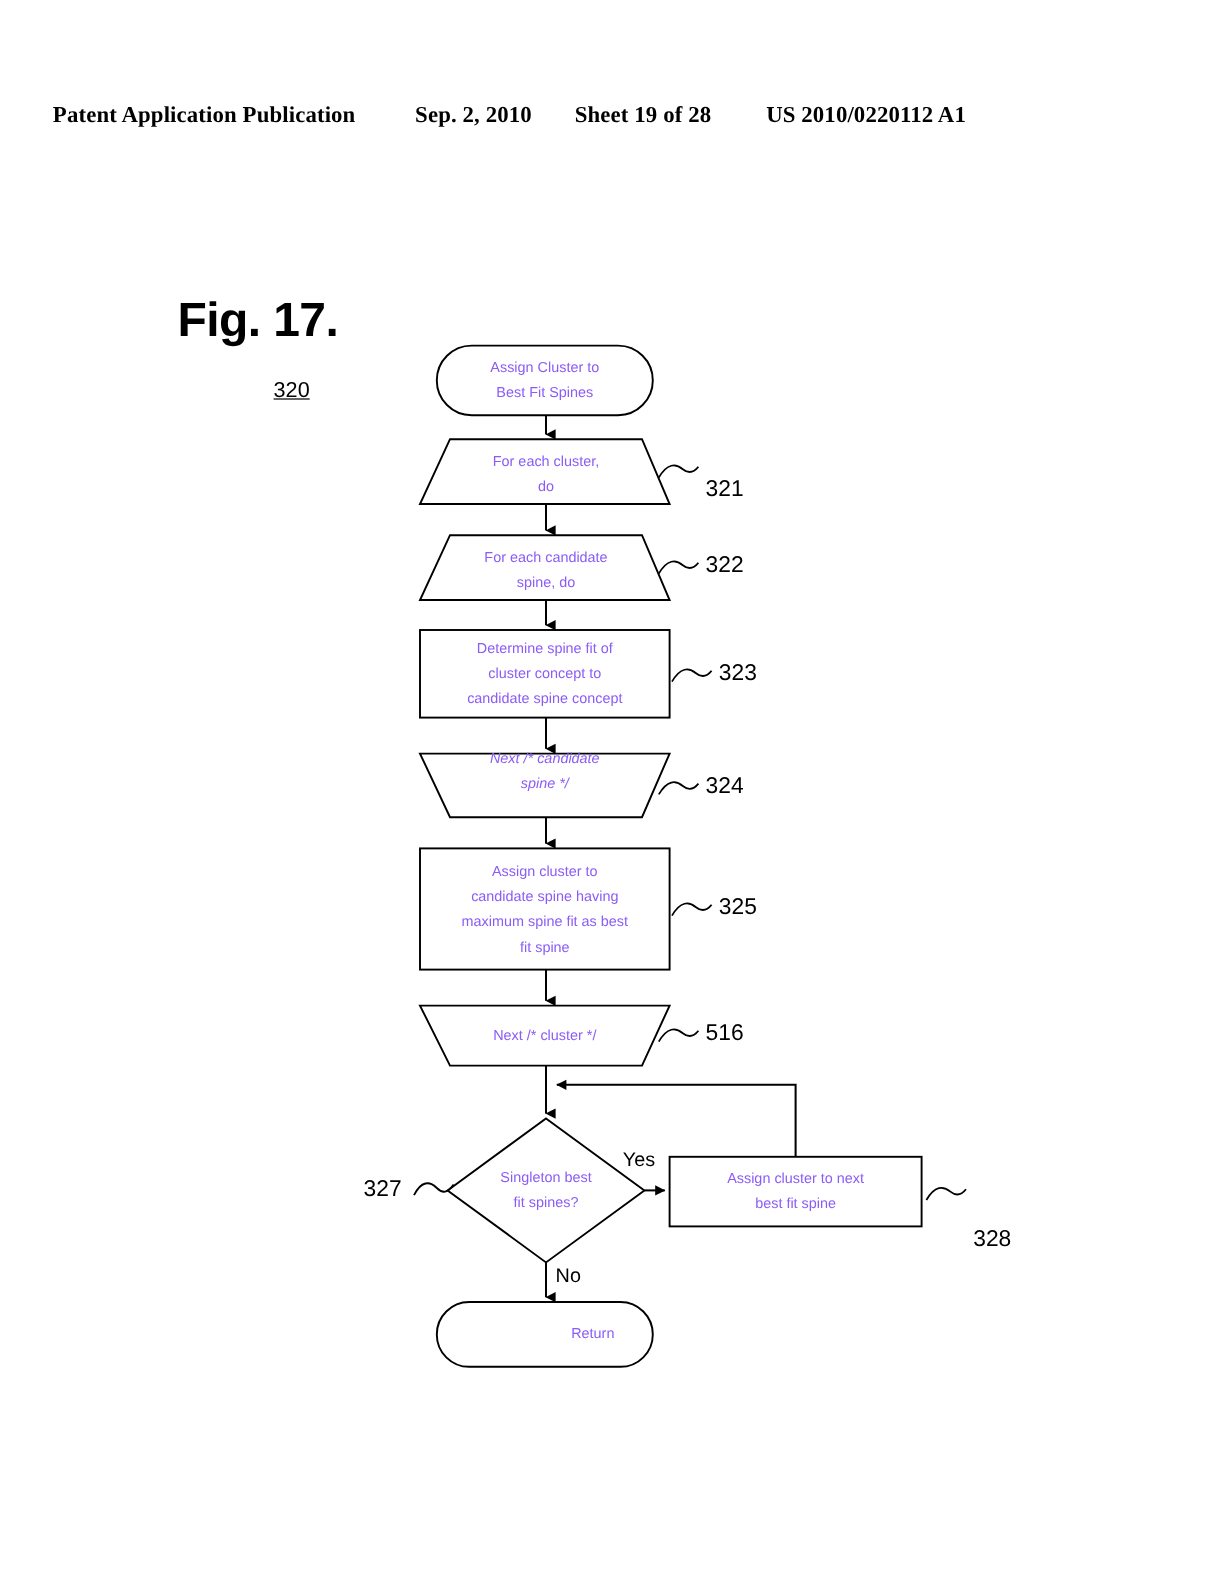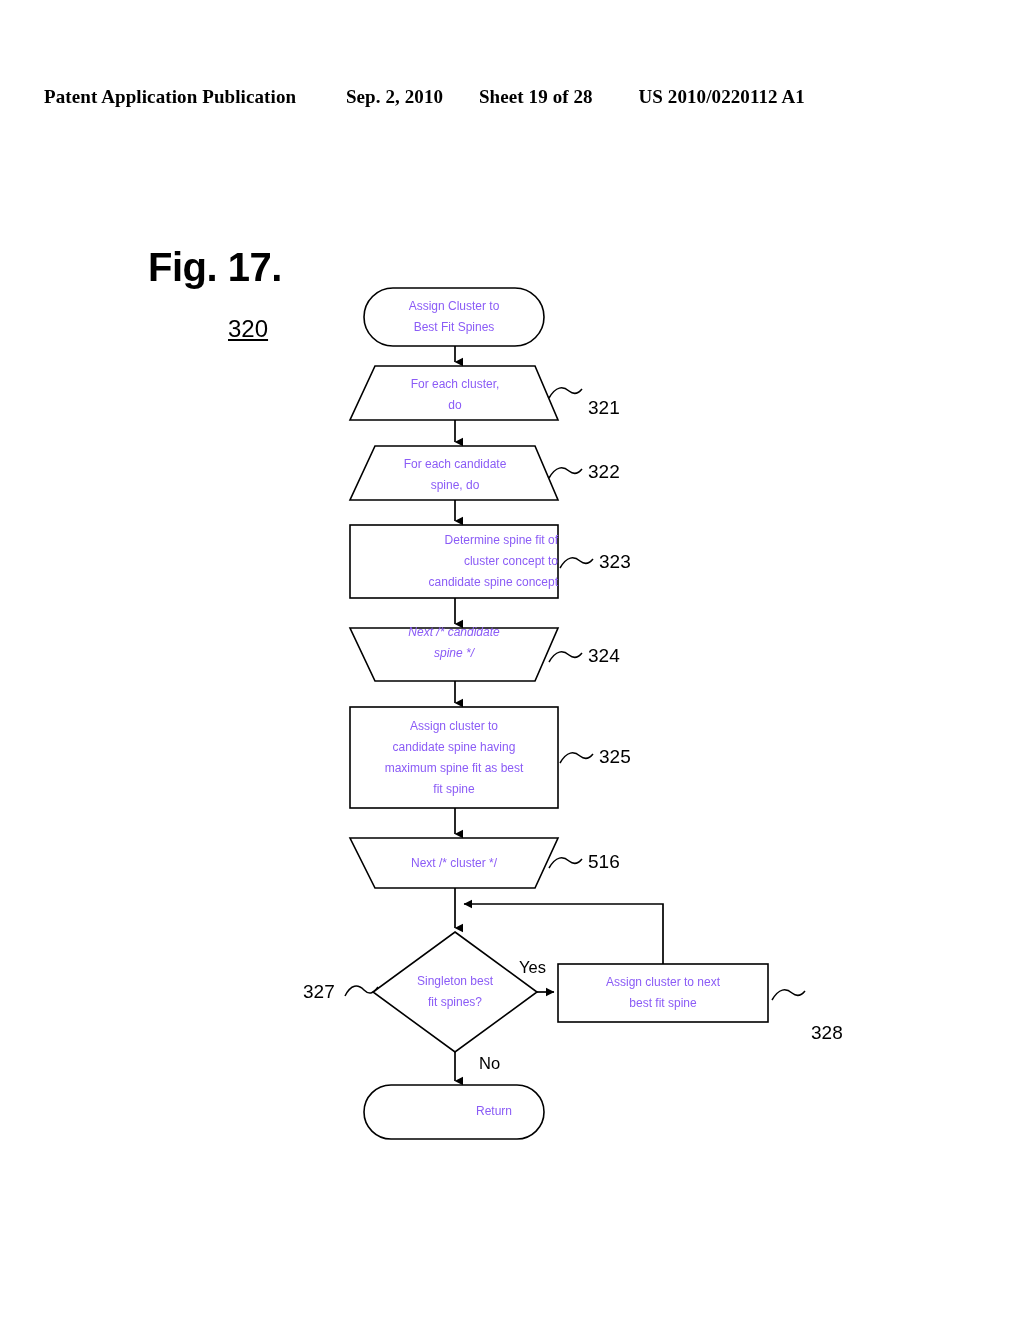--- a/index.html
+++ b/index.html
@@ -43,21 +43,21 @@
     font-family: "Liberation Sans", sans-serif;
     font-weight: bold;
     font-size: 40px;
     letter-spacing: -0.5px;
   }
   #fig-ref {
     position: absolute;
     left: 228px;
     top: 315px;
     font-family: "Liberation Sans", sans-serif;
-    font-size: 24px;
+    font-size: 18px;
     text-decoration: underline;
   }
 
   
   #flow-svg {
     position: absolute;
     left: 0;
     top: 0;
     width: 1024px;
     height: 1320px;
@@ -174,21 +174,21 @@
 
 <div class="node-text" style="left:364px; top:296px; width:180px;">Assign Cluster to
 Best Fit Spines</div>
 
 <div class="node-text" style="left:364px; top:374px; width:182px;">For each cluster,
 do</div>
 
 <div class="node-text" style="left:356px; top:454px; width:198px;">For each candidate
 spine, do</div>
 
-<div class="node-text" style="left:350px; top:530px; width:208px;text-align:right;">Determine spine fit of
+<div class="node-text" style="left:350px; top:530px; width:208px;">Determine spine fit of
 cluster concept to
 candidate spine concept</div>
 
 <div class="node-text" style="left:358px; top:622px; width:192px;font-style:italic;">Next /* candidate
 spine */</div>
 
 <div class="node-text" style="left:348px; top:716px; width:212px;">Assign cluster to
 candidate spine having
 maximum spine fit as best
 fit spine</div>
@@ -206,13 +206,13 @@
 <div class="ref-label" style="left:588px; top:381px;margin-top:16px;">321</div>
 <div class="ref-label" style="left:588px; top:461px;">322</div>
 <div class="ref-label" style="left:599px; top:551px;">323</div>
 <div class="ref-label" style="left:588px; top:645px;">324</div>
 <div class="ref-label" style="left:599px; top:746px;">325</div>
 <div class="ref-label" style="left:588px; top:851px;">516</div>
 <div class="ref-label" style="left:303px; top:981px;">327</div>
 <div class="ref-label" style="left:811px; top:1022px;">328</div>
 
 <div class="edge-label" style="left:519px; top:958px;">Yes</div>
-<div class="edge-label" style="left:479px; top:1054px;">No</div>
+<div class="edge-label" style="left:463px; top:1054px;">No</div>
 
 </body></html>

